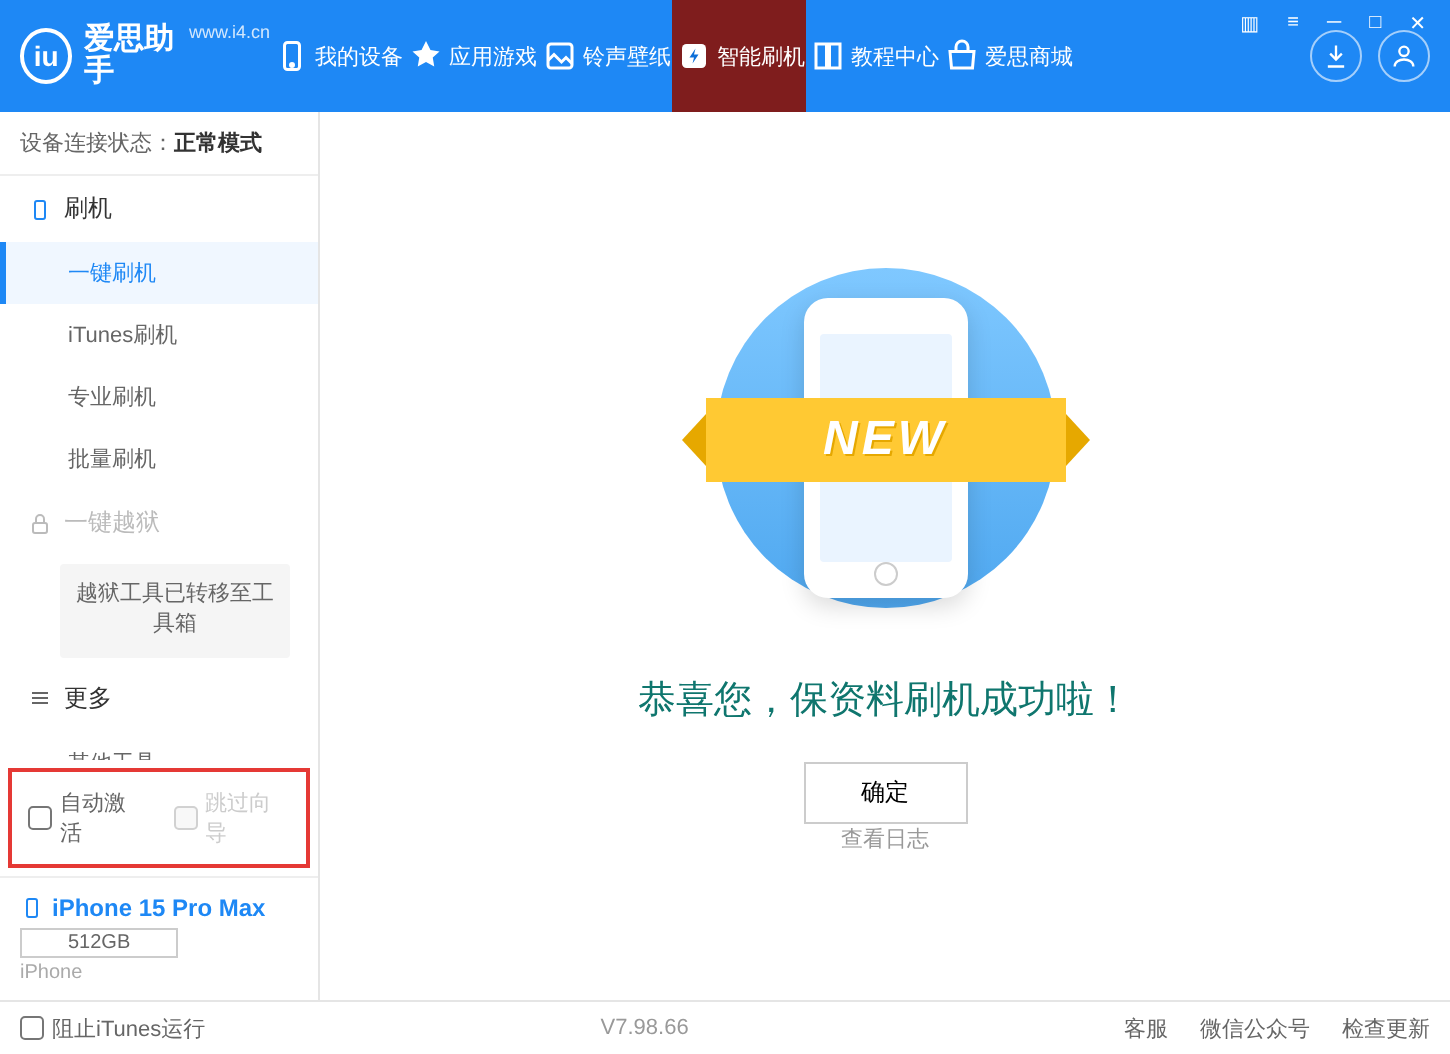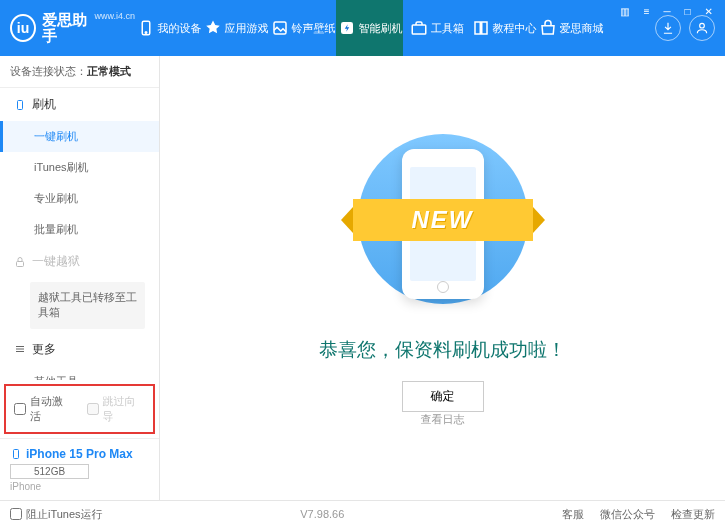--- a/index.html
+++ b/index.html
@@ -5,36 +5,36 @@
 *{margin:0;padding:0;box-sizing:border-box;font-family:"Microsoft YaHei",Arial,sans-serif}
 body{width:725px;height:527px;overflow:hidden;background:#fff;font-size:12px;color:#333}
 .header{background:#1e88f5;height:56px;display:flex;align-items:center;padding:0 10px;color:#fff}
 .logo-area{display:flex;align-items:center;gap:6px;width:125px}
 .logo-circle{width:28px;height:28px;border:2px solid #fff;border-radius:50%;display:flex;align-items:center;justify-content:center;font-weight:bold;font-size:14px}
 .logo-text{display:flex;flex-direction:row;line-height:1.1}
 .logo-title{font-size:15px;font-weight:bold}
 .logo-url{font-size:9px;opacity:0.8}
 .nav{display:flex;height:56px}
 .nav-item{width:67px;display:flex;flex-direction:row;align-items:center;justify-content:center;gap:2px;cursor:pointer;font-size:11px}
-.nav-item.active{background:#0f766e}
+.nav-item.active{background:#7f1d1d}
 .nav-icon{width:20px;height:20px;display:flex;align-items:center;justify-content:center}
 .header-right{margin-left:auto;display:flex;align-items:center;gap:8px}
 .win-controls{position:absolute;top:4px;right:8px;display:flex;gap:6px;color:#fff;font-size:10px}
 .win-btn{cursor:pointer;padding:2px 4px}
 .circle-btn{width:26px;height:26px;border:1.5px solid rgba(255,255,255,0.6);border-radius:50%;display:flex;align-items:center;justify-content:center;cursor:pointer}
 .body{display:flex;height:444px}
 .sidebar{width:160px;border-right:1px solid #e5e5e5;display:flex;flex-direction:column}
 .status-bar{padding:8px 10px;font-size:11px;color:#666;border-bottom:1px solid #eee}
 .status-normal{color:#333;font-weight:bold}
 .side-menu{flex:1;overflow:auto}
 .menu-group{padding:8px 14px;color:#333;font-size:12px;display:flex;align-items:center;gap:6px;cursor:pointer}
 .menu-group.locked{color:#bbb}
 .menu-sub{padding:8px 14px 8px 34px;color:#666;font-size:11px;cursor:pointer}
 .menu-sub.active{color:#1e88f5;background:#f0f7ff;border-left:3px solid #1e88f5;padding-left:31px}
-.menu-sub.box{background:#f5f5f5;margin:4px 14px 4px 30px;padding:8px;text-align:left;line-height:1.4;border-radius:2px}
+.menu-sub.box{background:#f5f5f5;margin:4px 14px 4px 30px;padding:8px;text-align:center;line-height:1.4;border-radius:2px}
 .checkbox-row{padding:8px;display:flex;gap:14px;font-size:11px;color:#666;border:2px solid #e53935;margin:4px}
 .cb{display:flex;align-items:center;gap:4px}
 .cb input{width:12px;height:12px}
 .cb.disabled{color:#ccc}
 .device-info{padding:8px 10px;border-top:1px solid #eee}
 .device-name{color:#1e88f5;font-size:12px;font-weight:bold;display:flex;align-items:center;gap:4px}
 .device-storage{display:inline-block;border:1px solid #ccc;padding:1px 23px;font-size:10px;margin-top:3px;color:#666}
 .device-type{color:#aaa;font-size:10px;margin-top:2px}
 .main{flex:1;display:flex;flex-direction:column;align-items:center;justify-content:center;position:relative}
 .illustration{position:relative;width:200px;height:180px}
@@ -107,29 +107,20 @@
           <svg width="18" height="18" viewBox="0 0 24 24" fill="#fff">
             <rect x="4" y="4" width="16" height="16" rx="3"></rect>
             <path d="M13 7l-4 6h3l-1 4 4-6h-3z" fill="#0c6fd8"></path>
           </svg>
         </span>
       <span>智能刷机</span>
     </div>
     <div class="nav-item">
       <span class="nav-icon">
           <svg width="18" height="18" viewBox="0 0 24 24" fill="none" stroke="#fff" stroke-width="2">
-            <rect x="3" y="8" width="18" height="12" rx="1"></rect>
-            <path d="M8 8V6a2 2 0 012-2h4a2 2 0 012 2v2"></path>
-          </svg>
-        </span>
-      <span>工具箱</span>
-    </div>
-    <div class="nav-item">
-      <span class="nav-icon">
-          <svg width="18" height="18" viewBox="0 0 24 24" fill="none" stroke="#fff" stroke-width="2">
             <path d="M4 4h7v16H4zM13 4h7v16h-7z"></path>
           </svg>
         </span>
       <span>教程中心</span>
     </div>
     <div class="nav-item">
       <span class="nav-icon">
           <svg width="18" height="18" viewBox="0 0 24 24" fill="none" stroke="#fff" stroke-width="2">
             <path d="M4 9h16l-1 11H5zM8 9V6a4 4 0 018 0v3"></path>
           </svg>

